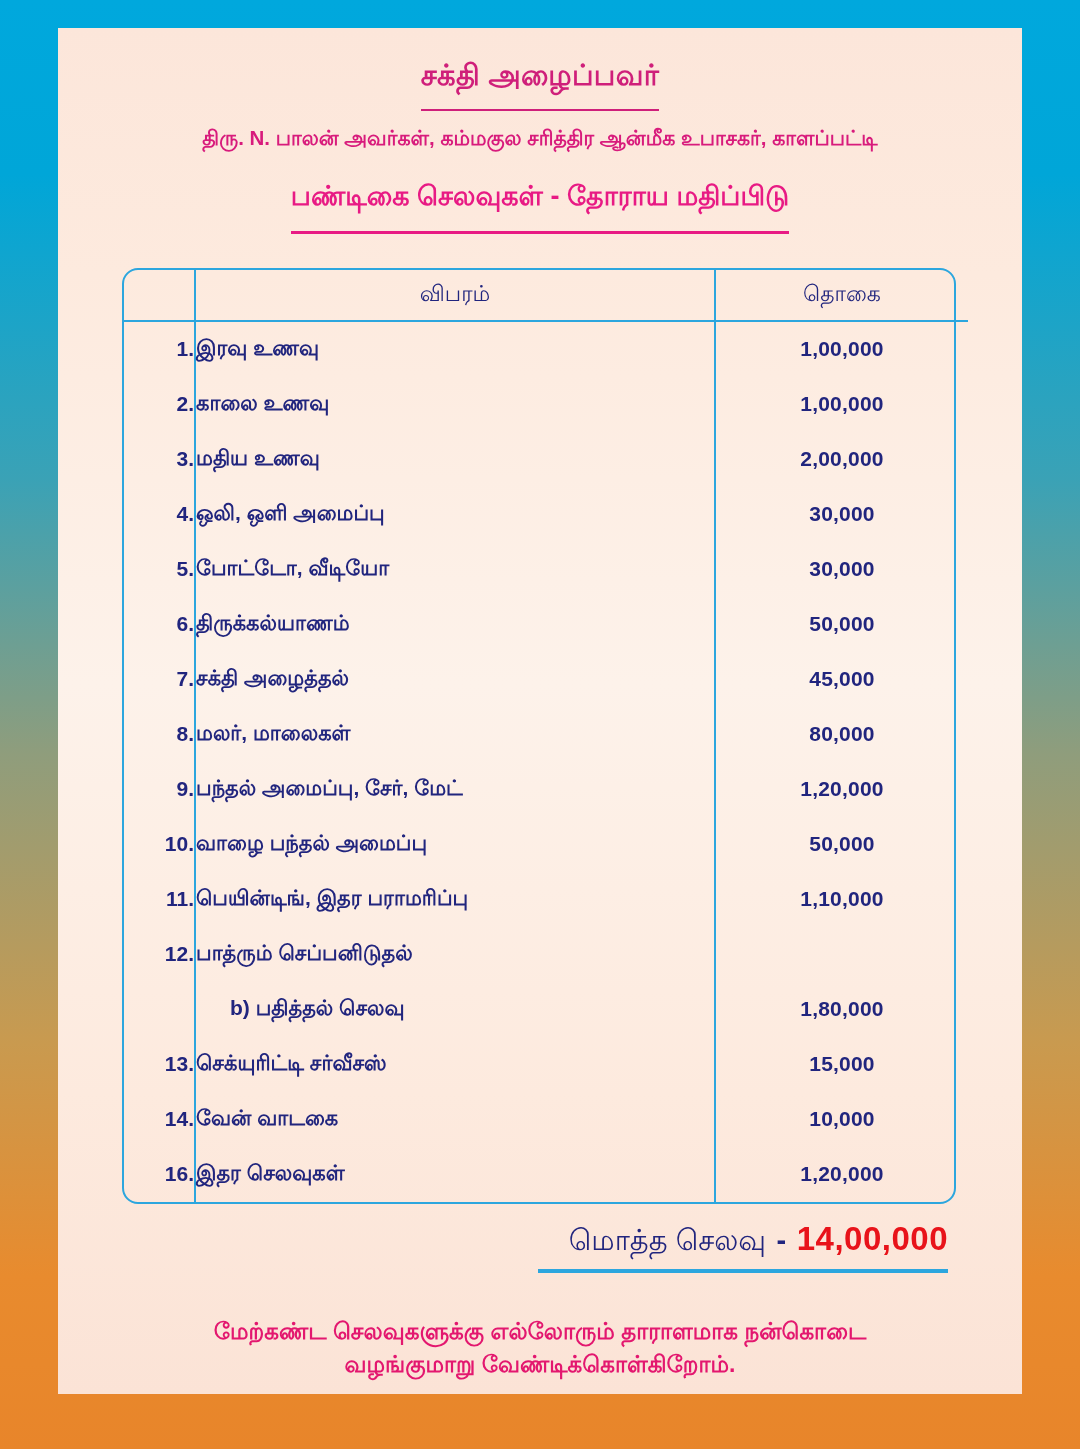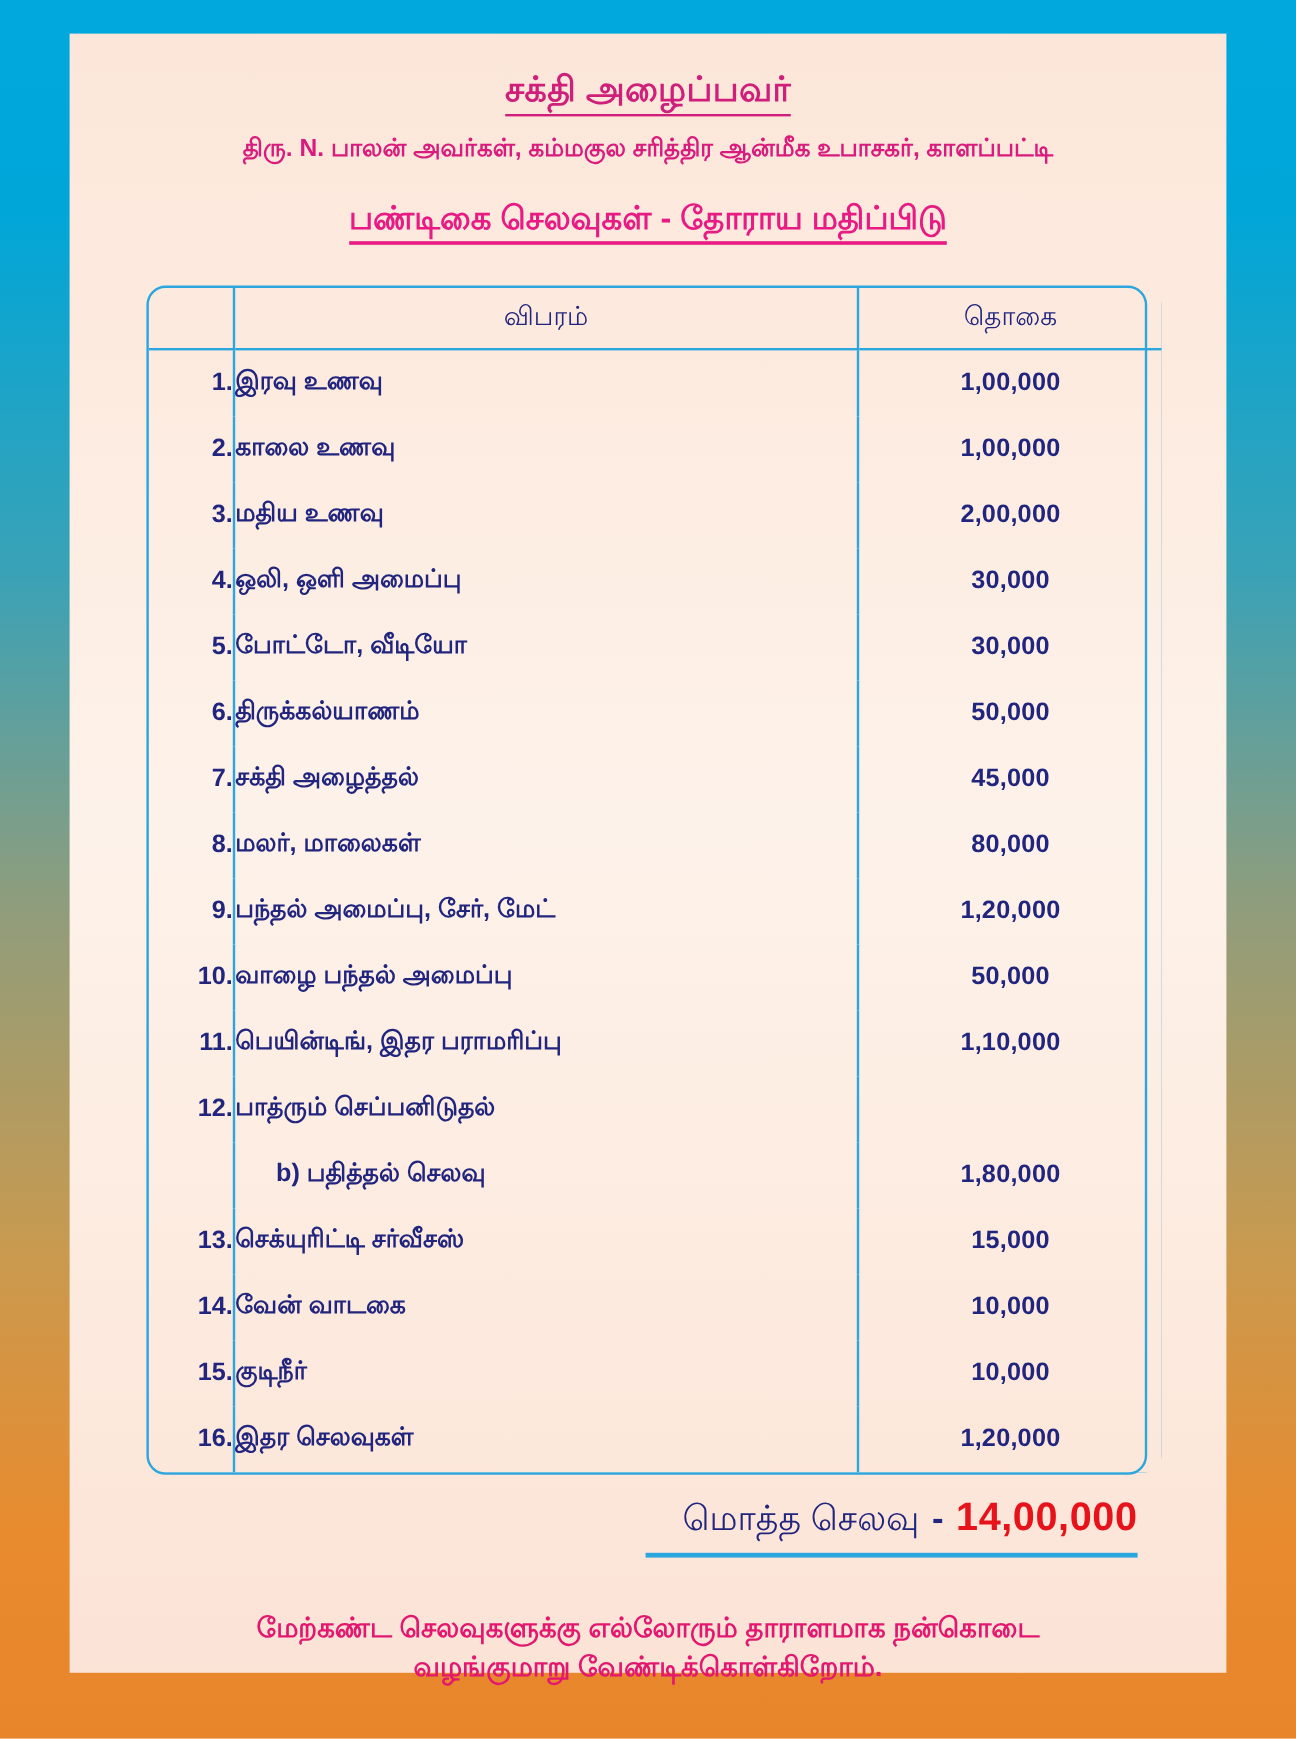--- a/index.html
+++ b/index.html
@@ -47,42 +47,42 @@
     text-align: center;
     color: #cf1f7a;
     font-size: 29px;
     font-weight: bold;
     letter-spacing: .3px;
     padding-top: 30px;
     line-height: 1.2;
   }
   .title-main .ul {
     border-bottom: 2px solid #cf1f7a;
-    padding-bottom: 2px;
+    padding-bottom: 16px;
     display: inline-block;
   }
   .title-sub {
     text-align: center;
     color: #d81b7c;
     font-size: 20.5px;
     font-weight: bold;
     margin-top: 14px;
     line-height: 1.25;
   }
   .title-section {
     text-align: center;
     color: #e81a84;
     font-size: 27px;
     font-weight: bold;
     margin-top: 30px;
     line-height: 1.2;
   }
   .title-section .ul {
     border-bottom: 3px solid #e81a84;
-    padding-bottom: 2px;
+    padding-bottom: 18px;
     display: inline-block;
   }
 
   
   .table-wrap {
     position: relative;
     margin: 34px 11px 0 64px;
     width: 834px;
   }
   table.expenses {
@@ -283,25 +283,20 @@
               <td class="c-no">13.</td>
               <td class="c-desc">செக்யுரிட்டி சர்வீசஸ்</td>
               <td class="c-amt">15,000</td>
             </tr>
             <tr>
               <td class="c-no">14.</td>
               <td class="c-desc">வேன் வாடகை</td>
               <td class="c-amt">10,000</td>
             </tr>
             <tr>
-              <td class="c-no">15.</td>
-              <td class="c-desc">குடிநீர்</td>
-              <td class="c-amt">10,000</td>
-            </tr>
-            <tr>
               <td class="c-no">16.</td>
               <td class="c-desc">இதர செலவுகள்</td>
               <td class="c-amt">1,20,000</td>
             </tr>
           </tbody>
       </table>
       <div class="table-round"></div>
     </div>
 
     <div class="total-block">

